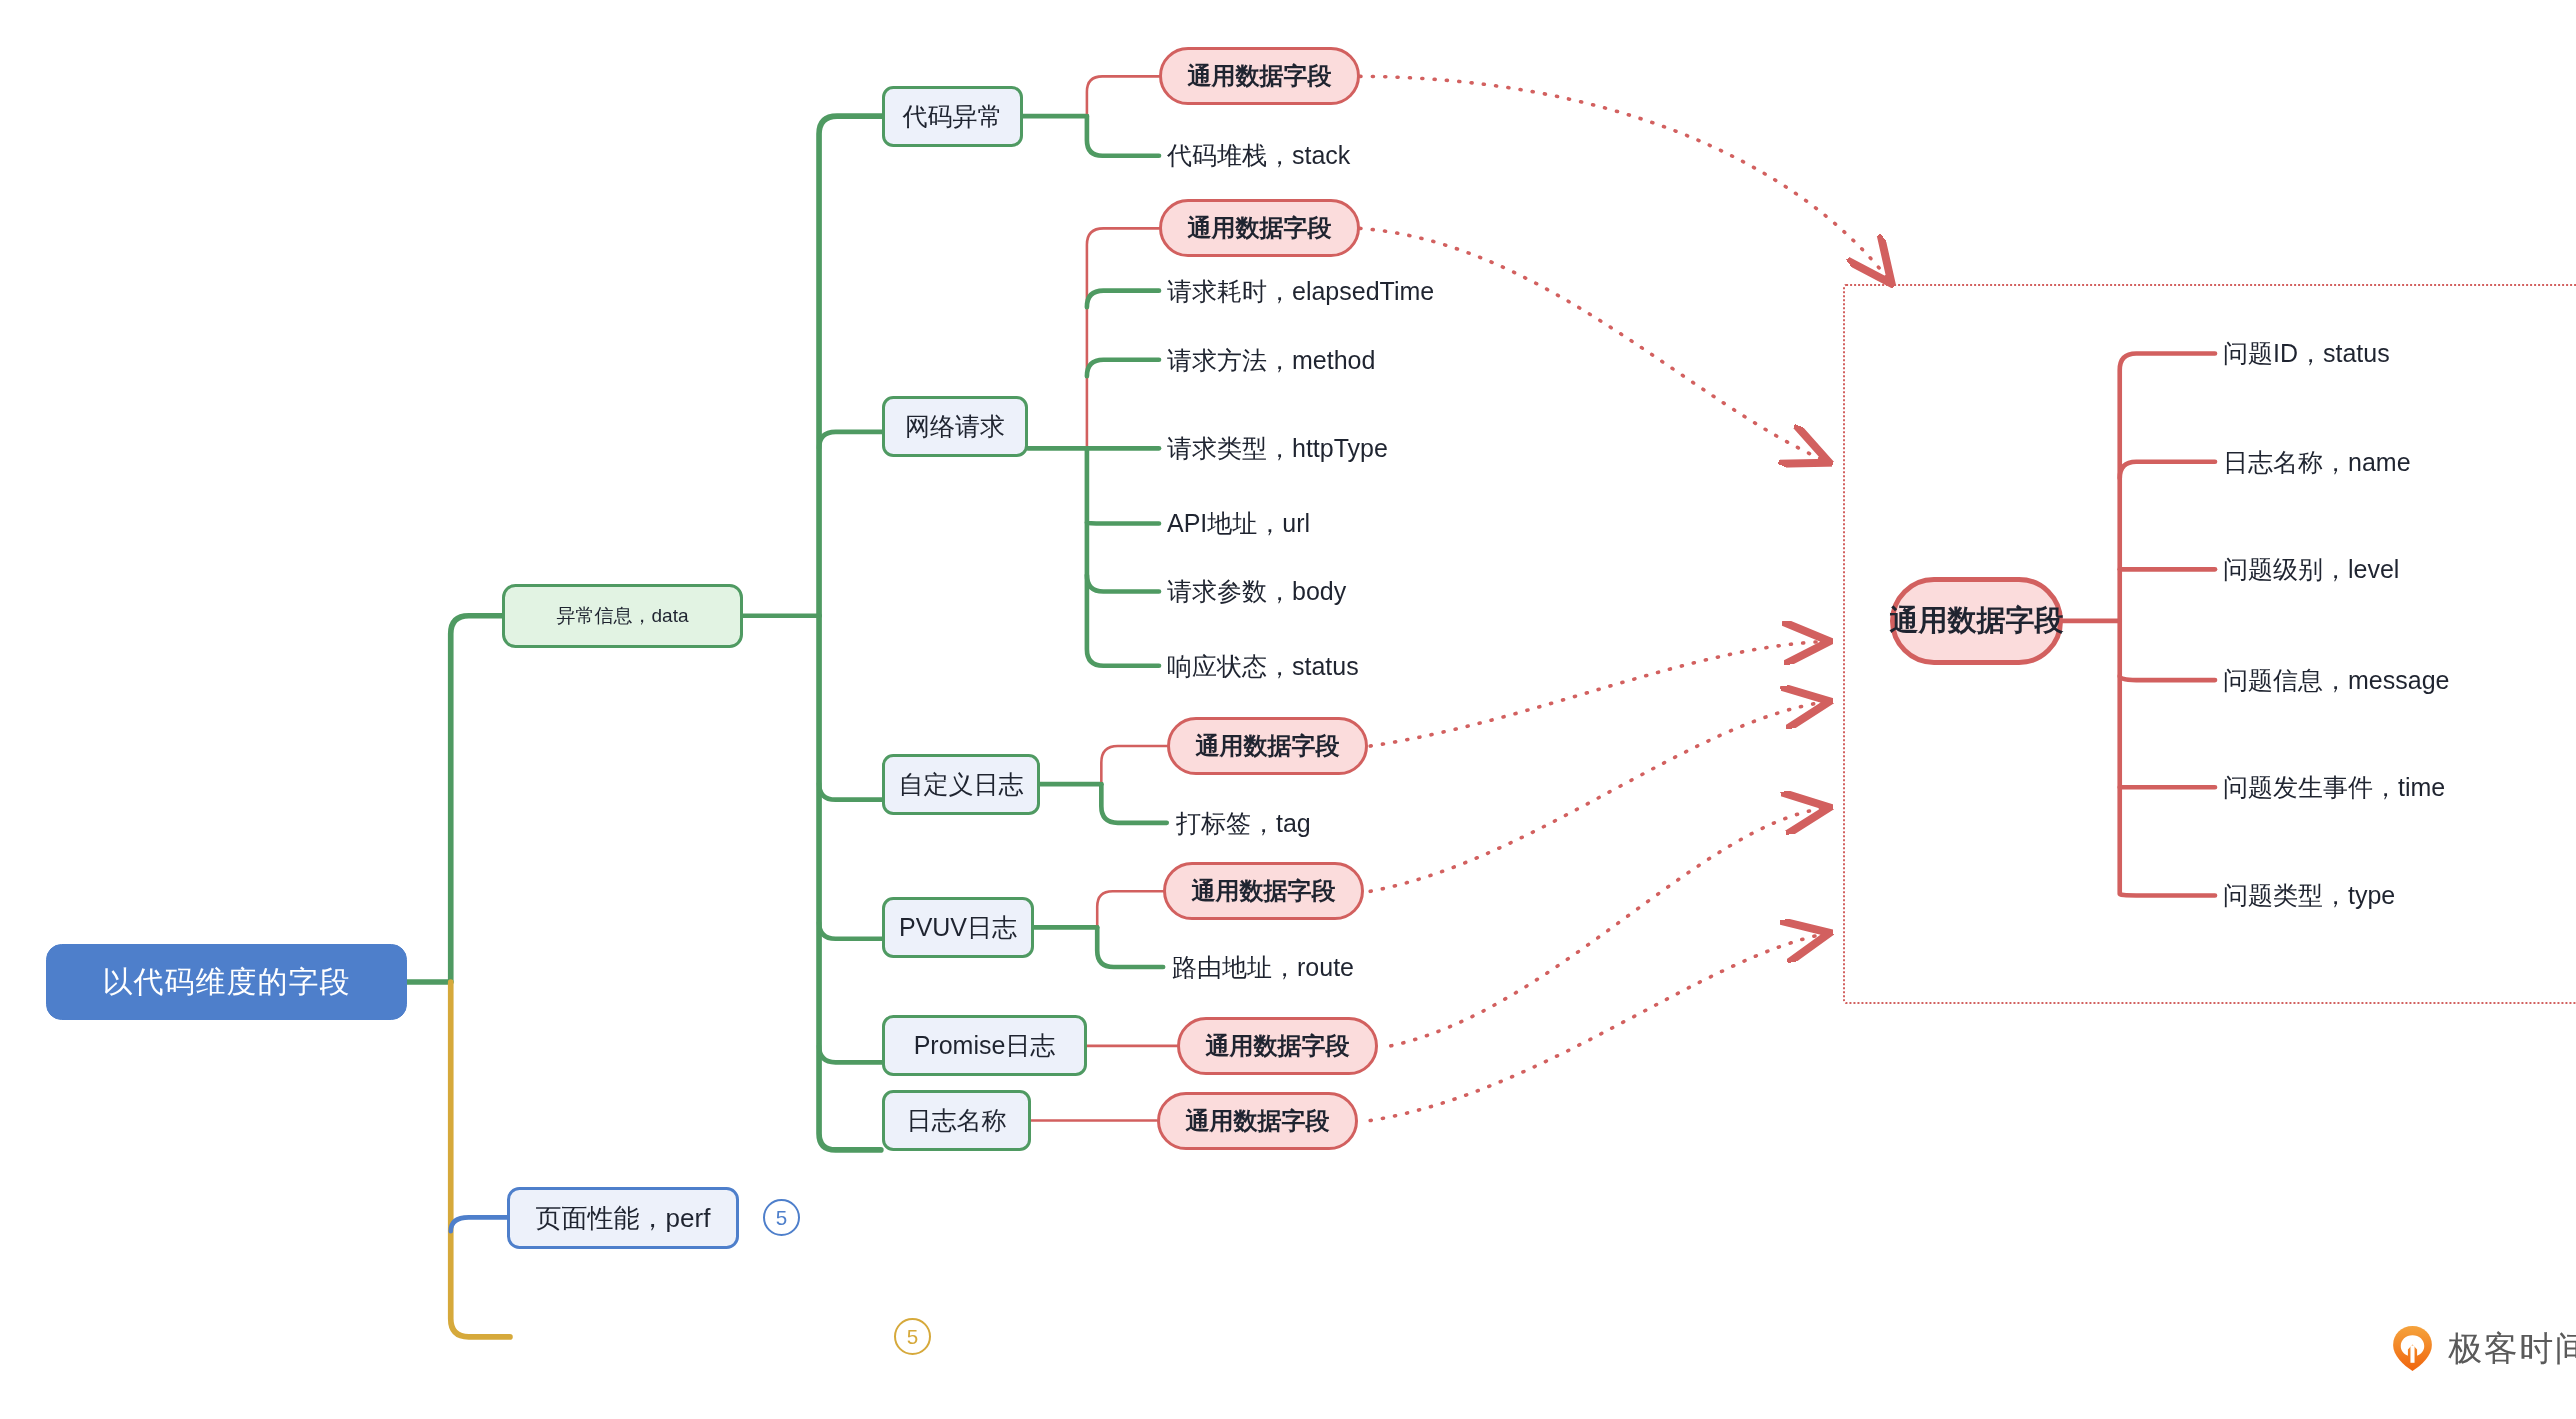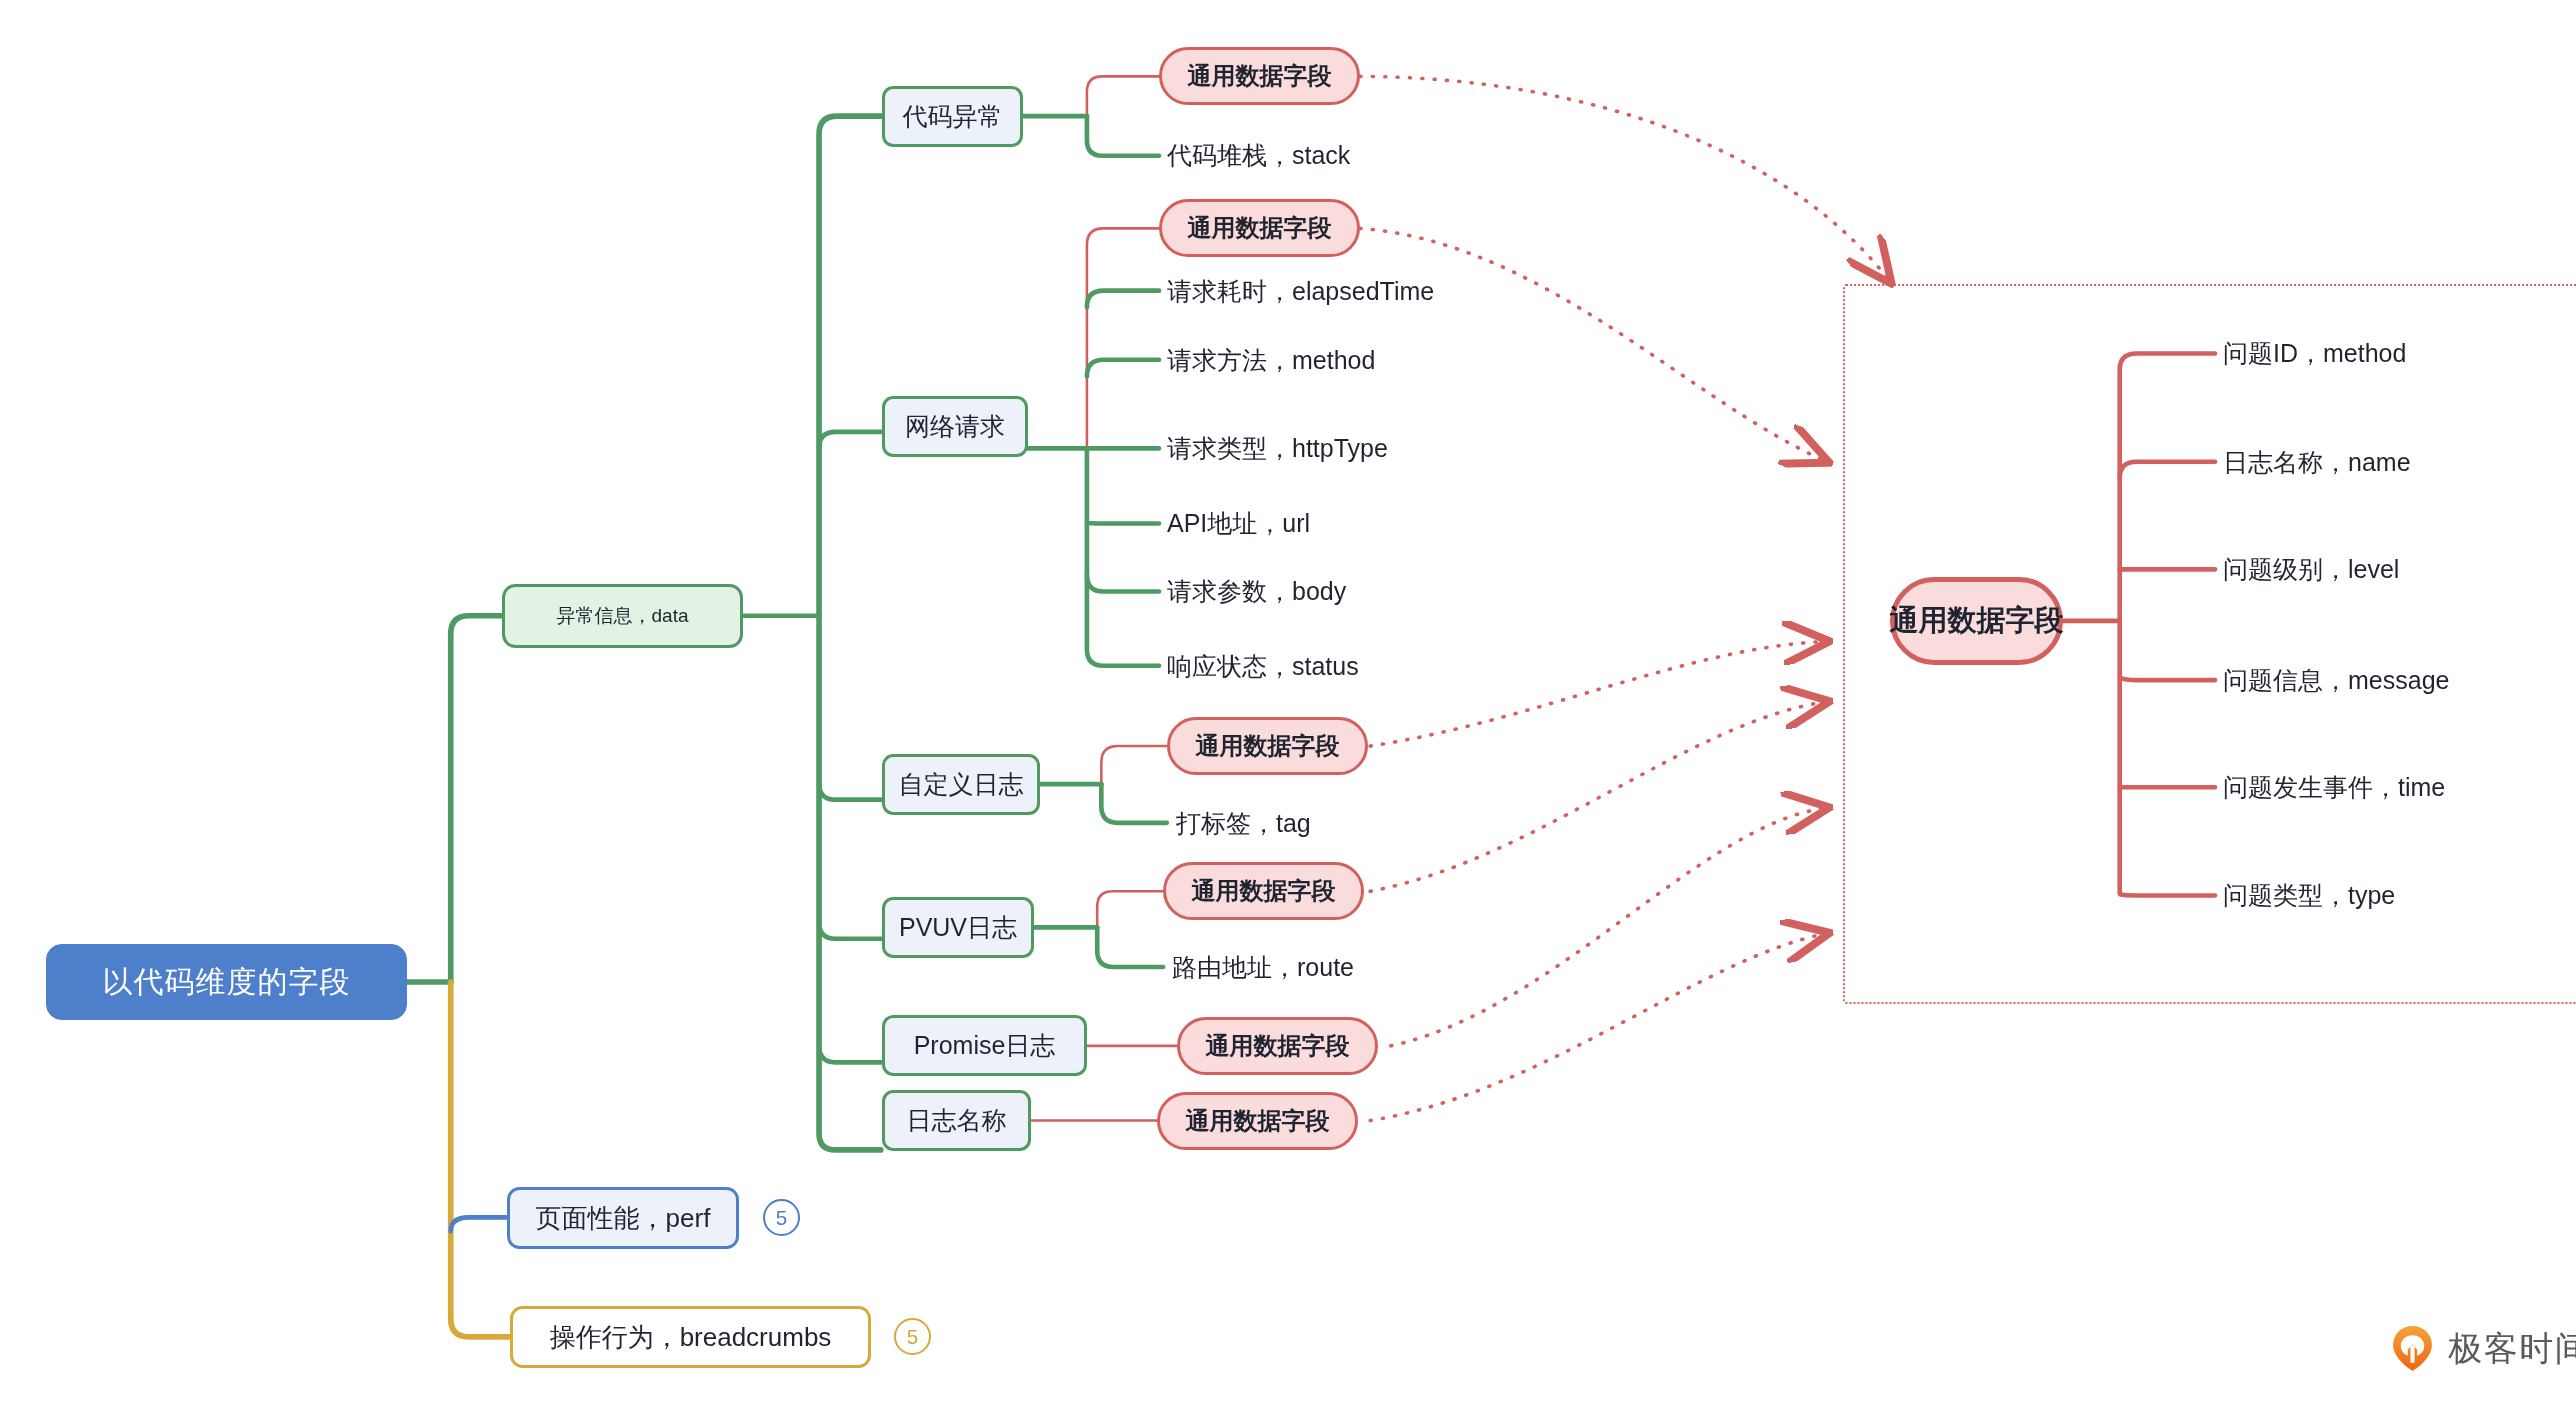--- a/index.html
+++ b/index.html
@@ -161,23 +161,20 @@
     <span>异常信息，data</span>
   </div>
 
   <div class="node lv1-blue" style="left:507px;top:1187px;width:232px;height:62px;">
     <span>页面性能，perf</span>
   </div>
   <div class="badge badge-blue" style="left:763px;top:1199px;width:37px;height:37px;">
     <span>5</span>
   </div>
 
-  <div class="node lv1-gold" style="left:510px;top:1306px;width:361px;height:62px;">
-    <span>操作行为，breadcrumbs</span>
-  </div>
   <div class="badge badge-gold" style="left:894px;top:1318px;width:37px;height:37px;">
     <span>5</span>
   </div>
 
   <div class="node lv2" style="left:882px;top:86px;width:141px;height:61px;">
     <span>代码异常</span>
   </div>
 
   <div class="node lv2" style="left:882px;top:396px;width:146px;height:61px;">
     <span>网络请求</span>
@@ -252,21 +249,21 @@
 
   <div class="node leaf" style="left:1172px;top:950px;width:319px;height:34px;">
     <span>路由地址，route</span>
   </div>
 
   <div class="node pill-big" style="left:1890px;top:577px;width:173px;height:88px;">
     <span>通用数据字段</span>
   </div>
 
   <div class="node leaf" style="left:2223px;top:336px;width:361px;height:34px;">
-    <span>问题ID，method</span>
+    <span>问题ID，status</span>
   </div>
   <div class="node leaf" style="left:2223px;top:445px;width:361px;height:34px;">
     <span>日志名称，name</span>
   </div>
   <div class="node leaf" style="left:2223px;top:552px;width:361px;height:34px;">
     <span>问题级别，level</span>
   </div>
   <div class="node leaf" style="left:2223px;top:663px;width:361px;height:34px;">
     <span>问题信息，message</span>
   </div>

